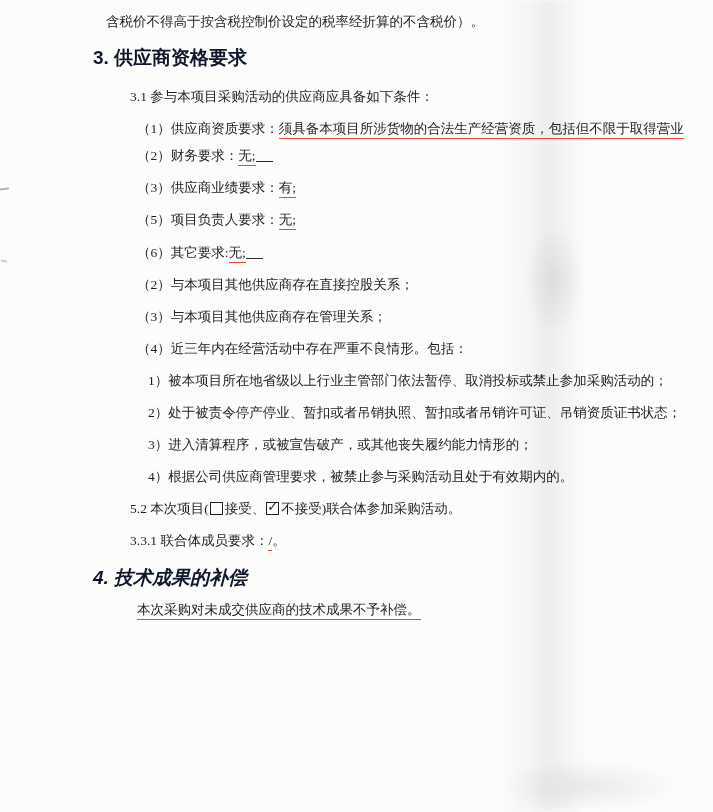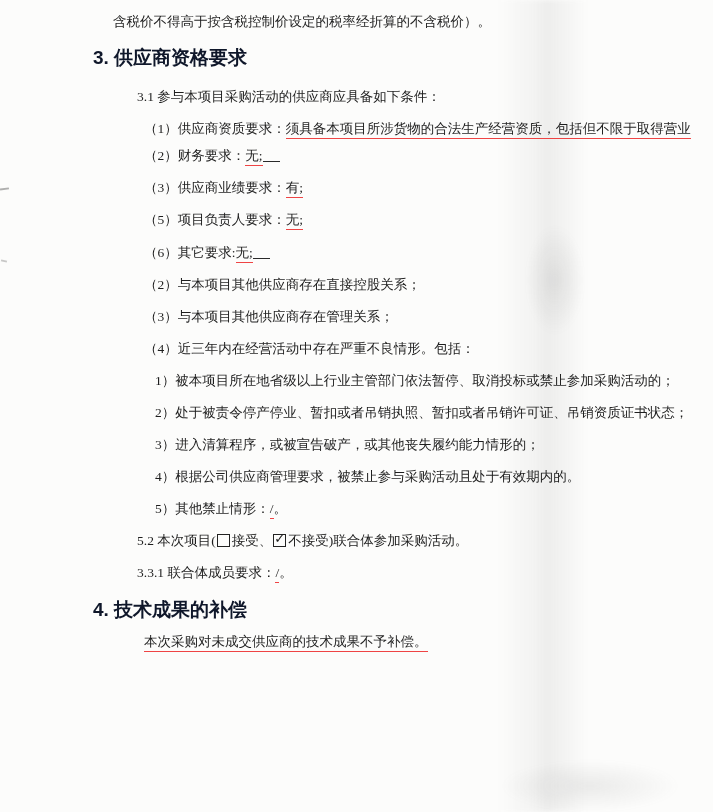--- a/index.html
+++ b/index.html
@@ -11,39 +11,39 @@
     color:#1e1e1e;
   }
   .content {
     position:absolute;
     left:97px; top:14px; right:16px;
   }
   .line {
     font-family:"Liberation Serif","DejaVu Serif",serif;
     font-size:13.5px;
     line-height:16px;
-    margin:0 0 16px 16px;
+    margin:0 0 16px 9px;
     white-space:nowrap;
     color:#1e1e1e;
   }
   .cont { margin-bottom:10px; }          
   .after-wrap { margin-bottom:20px; }
   .ind-a { padding-left:24px; }          
   .ind-b { padding-left:31px; }          
   .ind-c { padding-left:42px; }          
   .heading {
     font-family:"Liberation Sans","DejaVu Sans",sans-serif;
     font-size:19px;
     line-height:24px;
     font-weight:700;
     margin:0 0 19px -4px;
     white-space:nowrap;
     color:#0f172a;
   }
-  .heading.h4 { margin-top:17px; margin-bottom:12px; }
+  .heading.h4 { margin-top:17px; margin-bottom:12px;font-style:italic; }
   .u {
     border-bottom:1px solid #ef4444;
     padding-bottom:1.5px;
   }
   .tail {
     display:inline-block;
     width:17px; height:1em;
     border-bottom:1px solid #2a2a2a;
     vertical-align:baseline;
     margin-bottom:-1.5px;
@@ -127,21 +127,20 @@
 
     <p class="line ind-b"><span>（2）与本项目其他供应商存在直接控股关系；</span></p>
     <p class="line ind-b"><span>（3）与本项目其他供应商存在管理关系；</span></p>
     <p class="line ind-b"><span>（4）近三年内在经营活动中存在严重不良情形。包括：</span></p>
 
     <p class="line ind-c"><span>1）被本项目所在地省级以上行业主管部门依法暂停、取消投标或禁止参加采购活动的；</span></p>
     <p class="line ind-c"><span>2）处于被责令停产停业、暂扣或者吊销执照、暂扣或者吊销许可证、吊销资质证书状态；</span></p>
     <p class="line ind-c"><span>3）进入清算程序，或被宣告破产，或其他丧失履约能力情形的；</span></p>
     <p class="line ind-c"><span>4）根据公司供应商管理要求，被禁止参与采购活动且处于有效期内的。</span></p>
 
-    <p class="line ind-c"><span>5）其他禁止情形：</span><span class="u">/</span><span>。</span></p>
 
     <p class="line ind-a"><span>5.2 本次项目(</span><span class="cb"></span><span>接受、</span><span class="cb"><span class="mark">✓</span></span><span>不接受</span><span>)联合体参加采购活动。</span></p>
 
     <p class="line ind-a"><span>3.3.1 联合体成员要求：</span><span class="u">/</span><span>。</span></p>
 
     <p class="heading h4">4. 技术成果的补偿</p>
 
     <p class="line ind-b"><span class="u">本次采购对未成交供应商的技术成果不予补偿。</span></p>
 
   </div>

